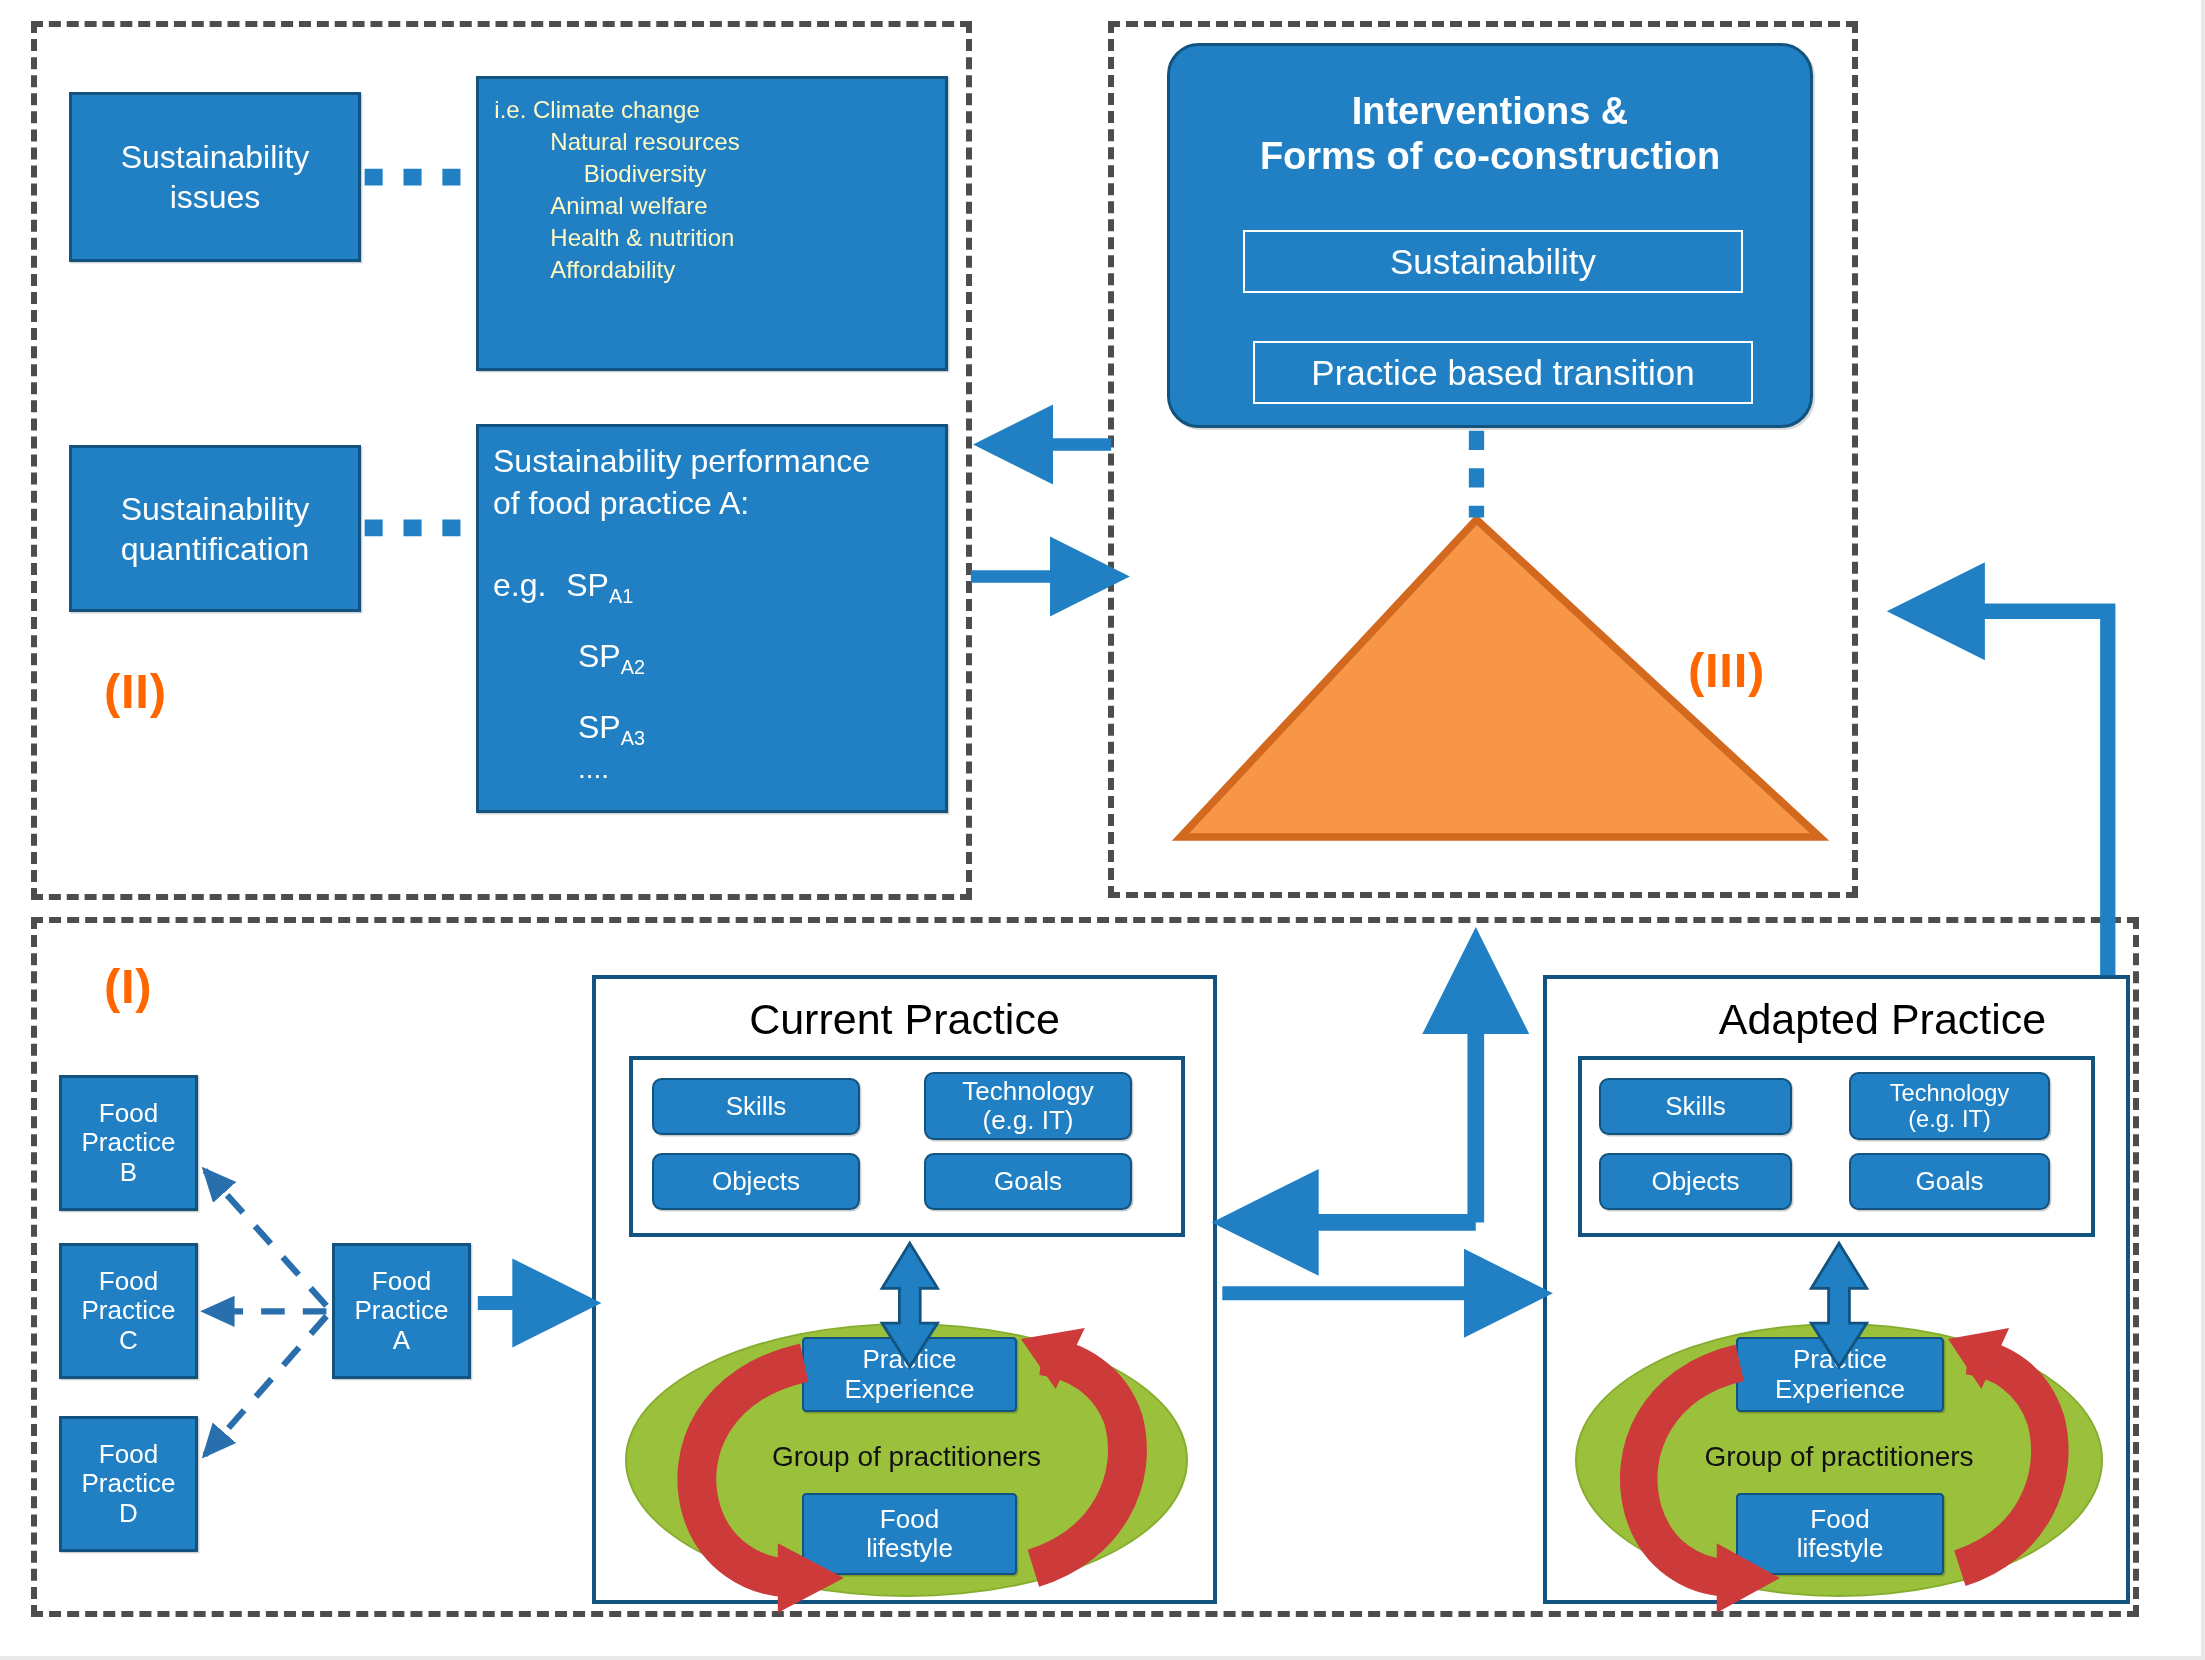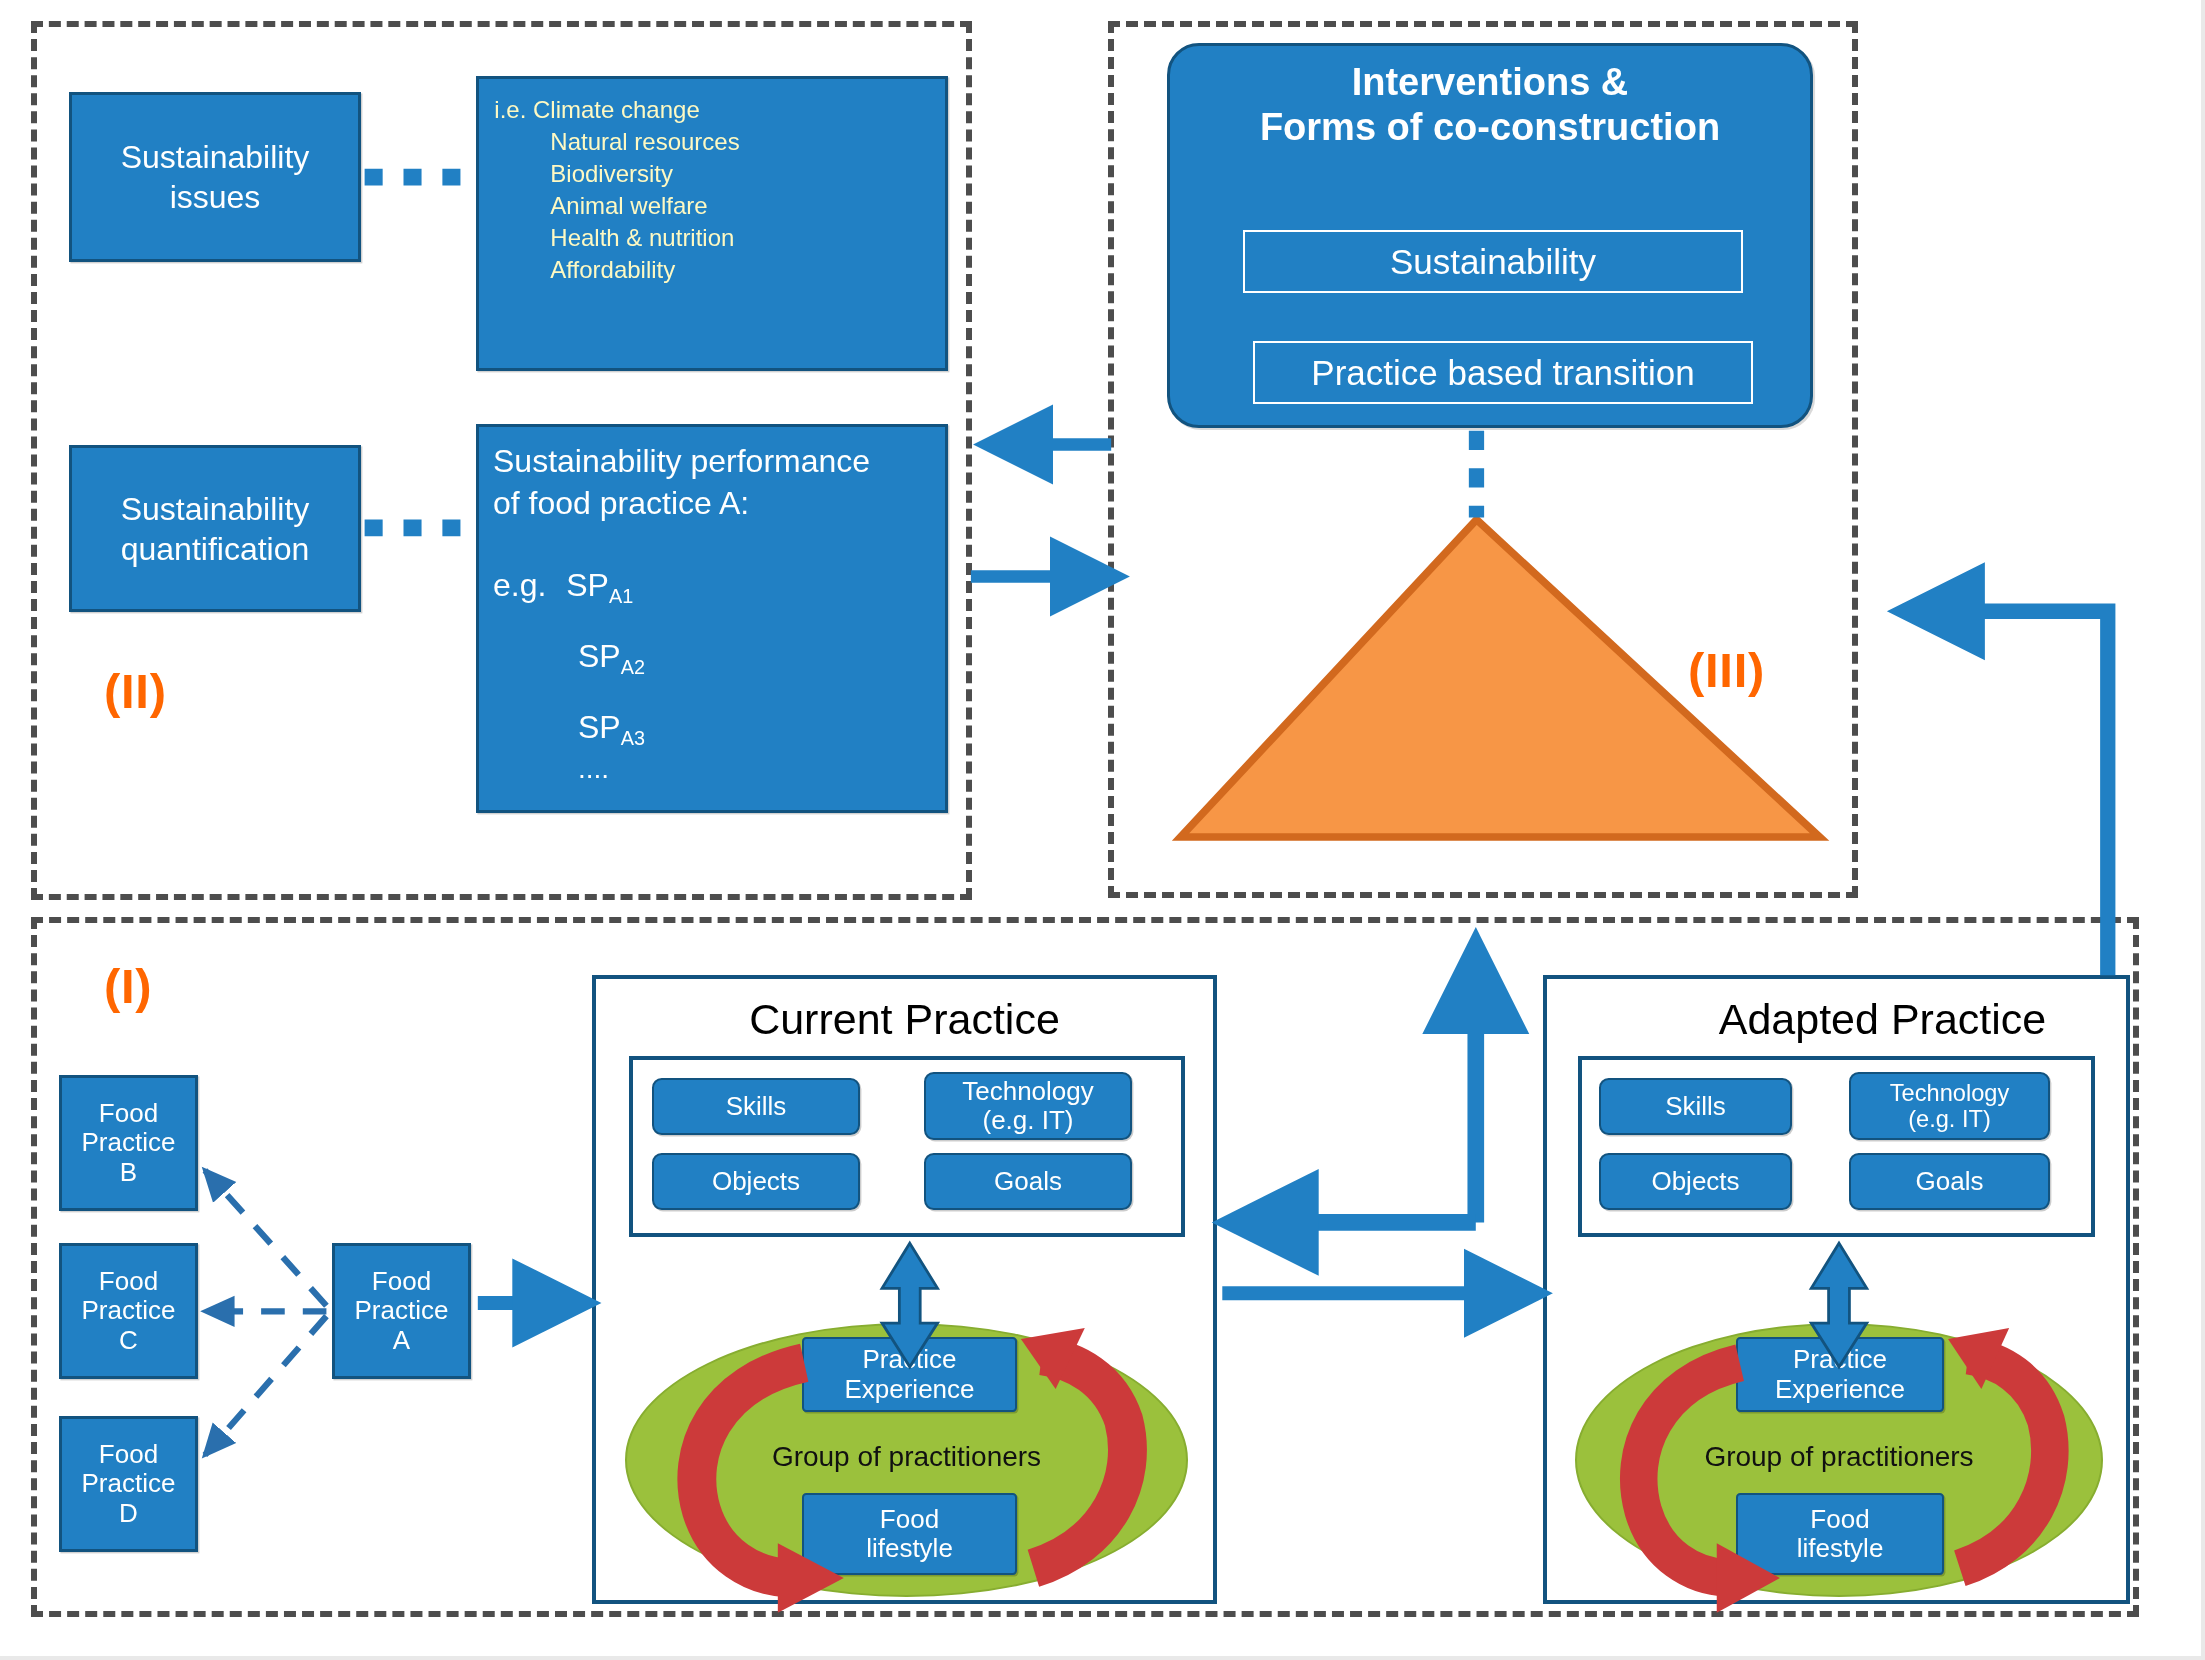--- a/index.html
+++ b/index.html
@@ -123,21 +123,21 @@
 
   <div class="bluebox" style="left:69px;top:92px;width:292px;height:170px;">
     <div class="txt" style="font-size:32px;line-height:1.25;white-space:pre-line;">Sustainability
 issues</div>
   </div>
 
   <div class="bluebox blue-left" style="left:476px;top:76px;width:472px;height:295px;padding:15.3px 0 0 15.3px;">
     <div style="font-size:24px;line-height:1.33;color:#fef9c3;">
       <div>i.e. Climate change</div>
       <div style="padding-left:56px;">Natural resources</div>
-      <div style="padding-left:56px;">Biodiversity</div>
+      <div style="padding-left:56px;text-align:center;">Biodiversity</div>
       <div style="padding-left:56px;">Animal welfare</div>
       <div style="padding-left:56px;">Health &amp; nutrition</div>
       <div style="padding-left:56px;">Affordability</div>
     </div>
   </div>
 
   <div class="bluebox" style="left:69px;top:445px;width:292px;height:167px;">
     <div class="txt" style="font-size:32px;line-height:1.25;white-space:pre-line;">Sustainability
 quantification</div>
   </div>
@@ -160,21 +160,21 @@
         <span>SP</span><span class="sub">A3</span>
       </div>
       <div style="padding-left:85px;font-size:28px;">....</div>
     </div>
   </div>
 
   <div class="panel" style="left:1108px;top:21px;width:750px;height:877px;"></div>
   <div class="panel-label" style="left:1688px;top:646px;width:139px;">(III)</div>
 
   <div class="rounded-box" style="left:1167px;top:43px;width:646px;height:385px;">
-    <div class="hdr" style="top:14px;">
+    <div class="hdr" style="top:43px;">
       <div>Interventions &amp;</div>
       <div>Forms of co-construction</div>
     </div>
     <div class="inner-strip" style="left:73px;top:184px;width:500px;height:63px;">
       <span>Sustainability</span>
     </div>
     <div class="inner-strip" style="left:83px;top:295px;width:500px;height:63px;">
       <span>Practice based transition</span>
     </div>
   </div>

